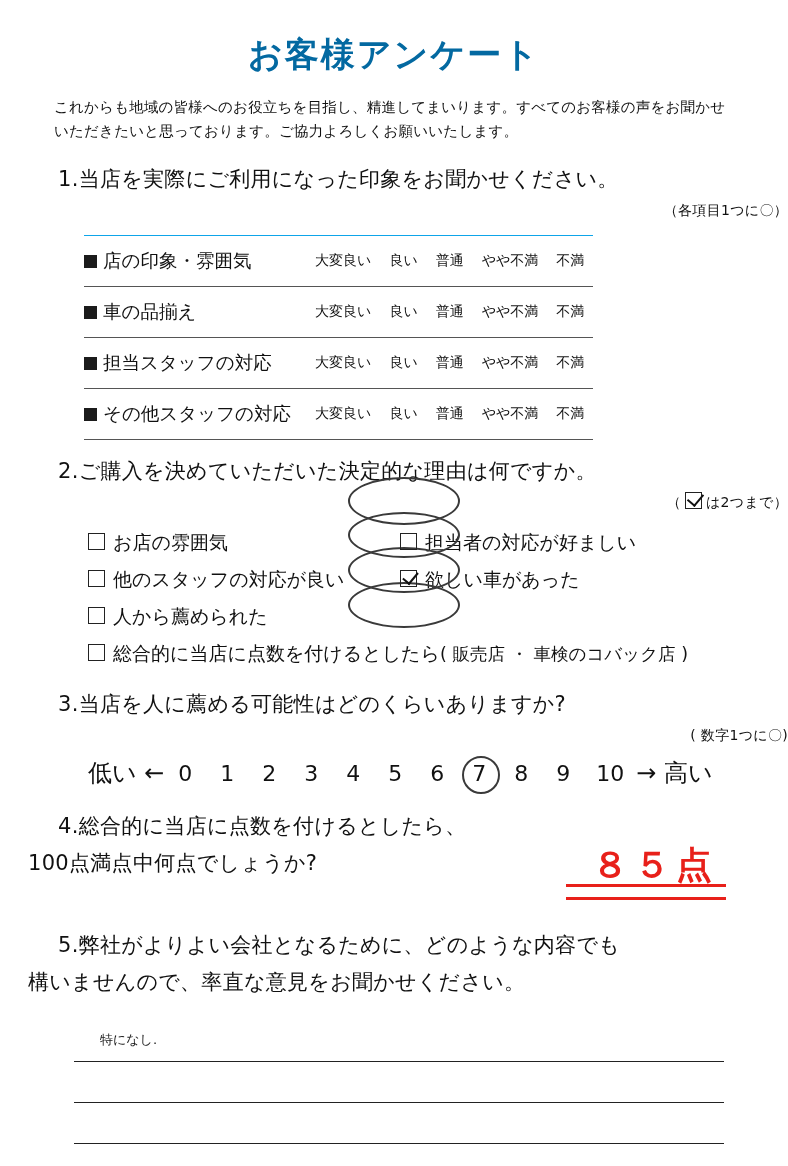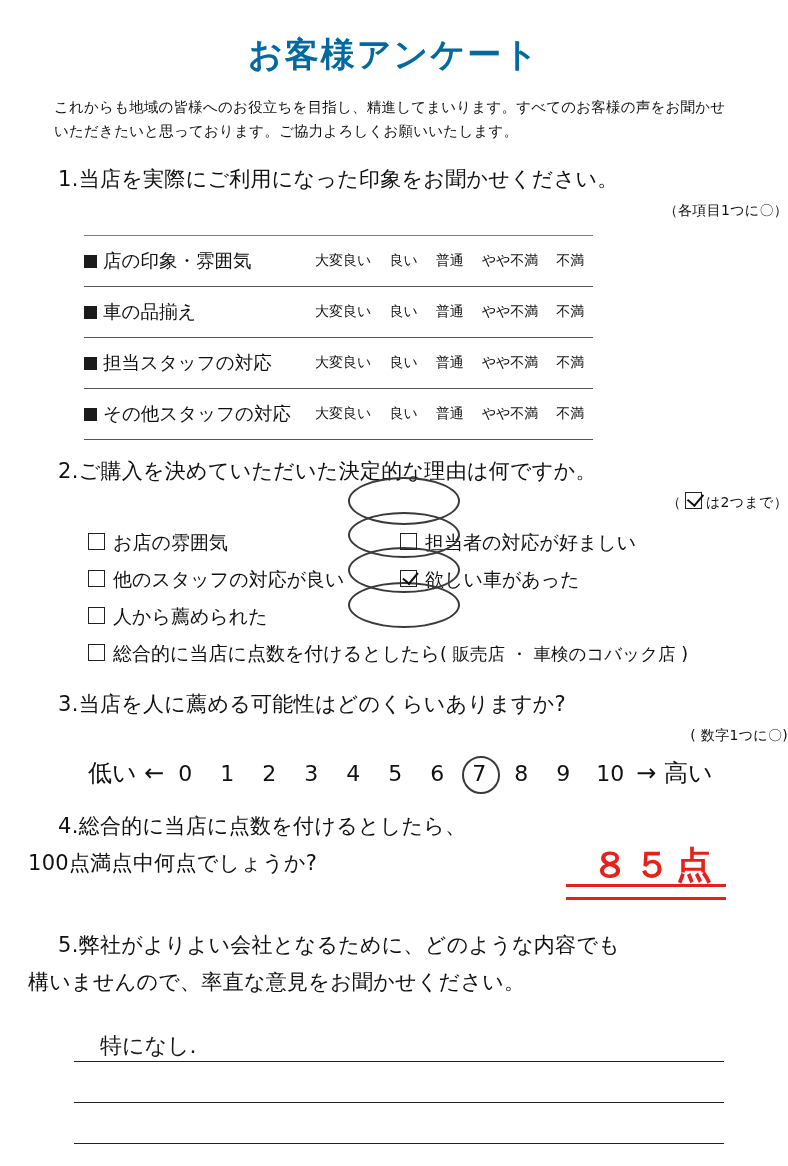--- a/index.html
+++ b/index.html
@@ -204,22 +204,22 @@
     width: 650px;
   }
   .free-line {
     border-bottom: 1.6px solid #222;
     height: 40px;
     position: relative;
   }
   .hand-note {
     position: absolute;
     left: 26px;
-    bottom: 0;
-    font-size: 22px;
+    bottom: 12px;
+    font-size: 13px;
     color: #1a1a1a;
     font-family: "DejaVu Sans", "Liberation Sans", sans-serif;
   }
 
   .closing {
     text-align: center;
     font-size: 20px;
     margin-top: 22px;
     letter-spacing: 0.5px;
   }

